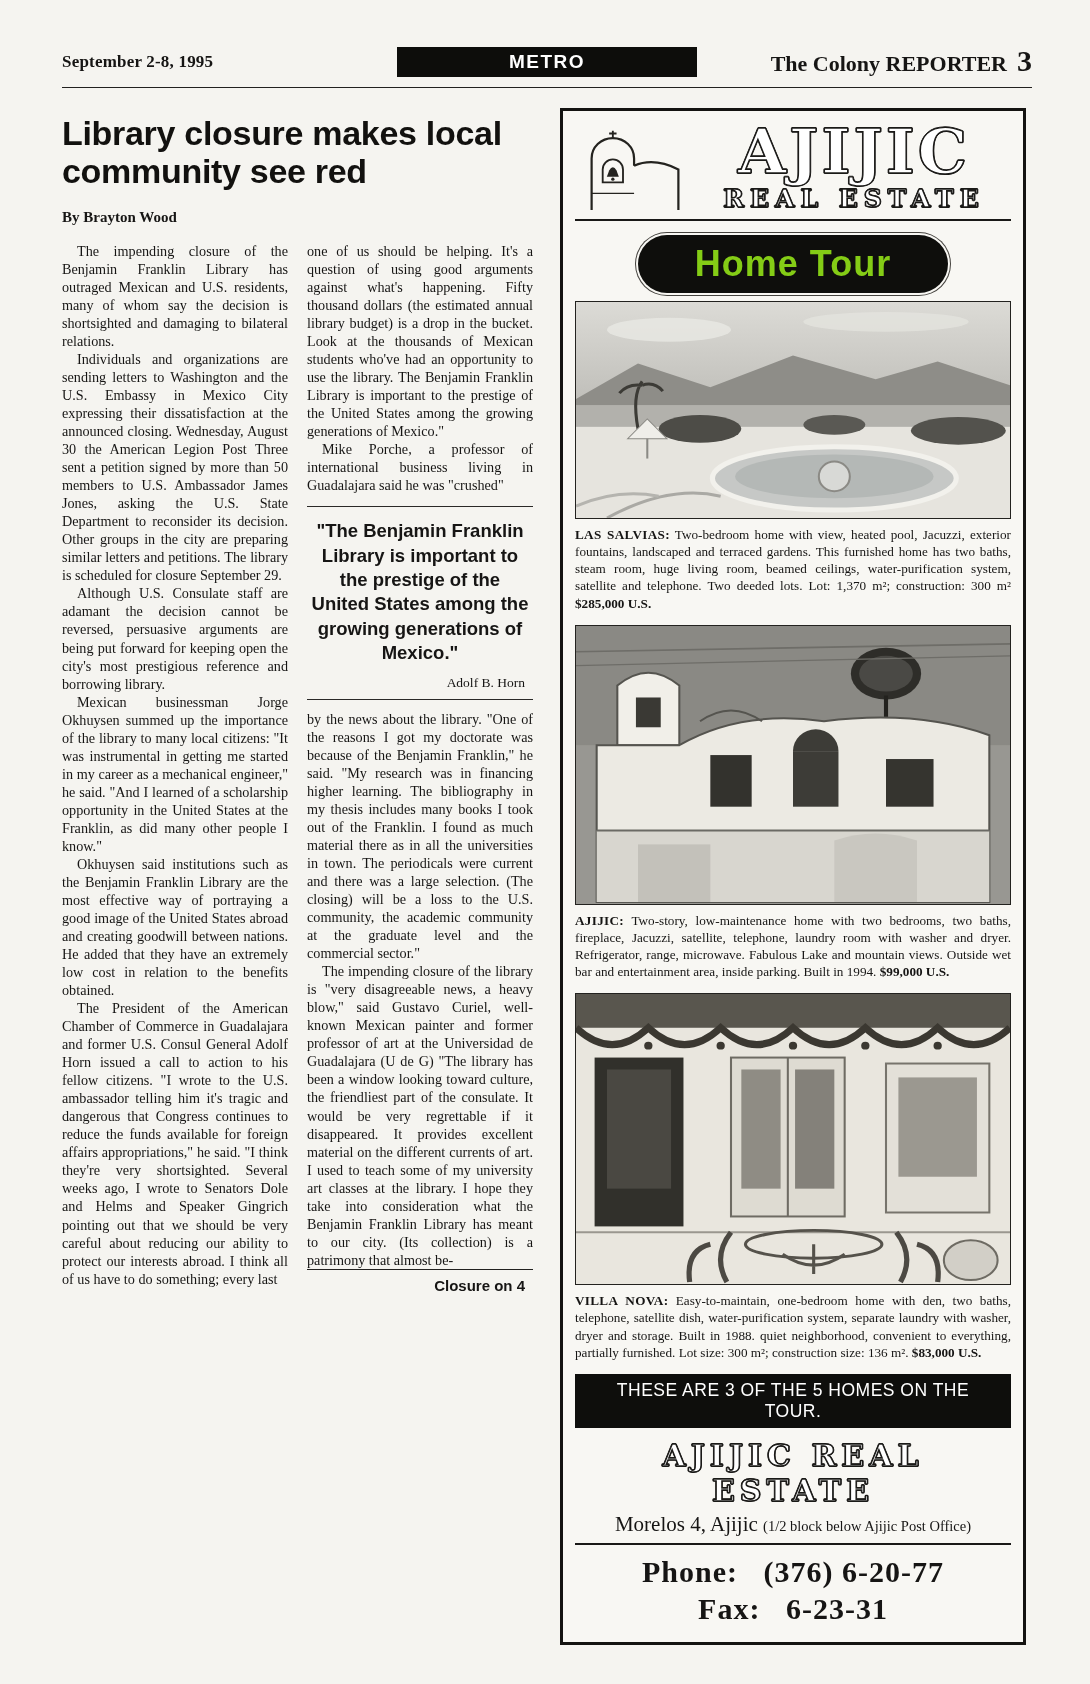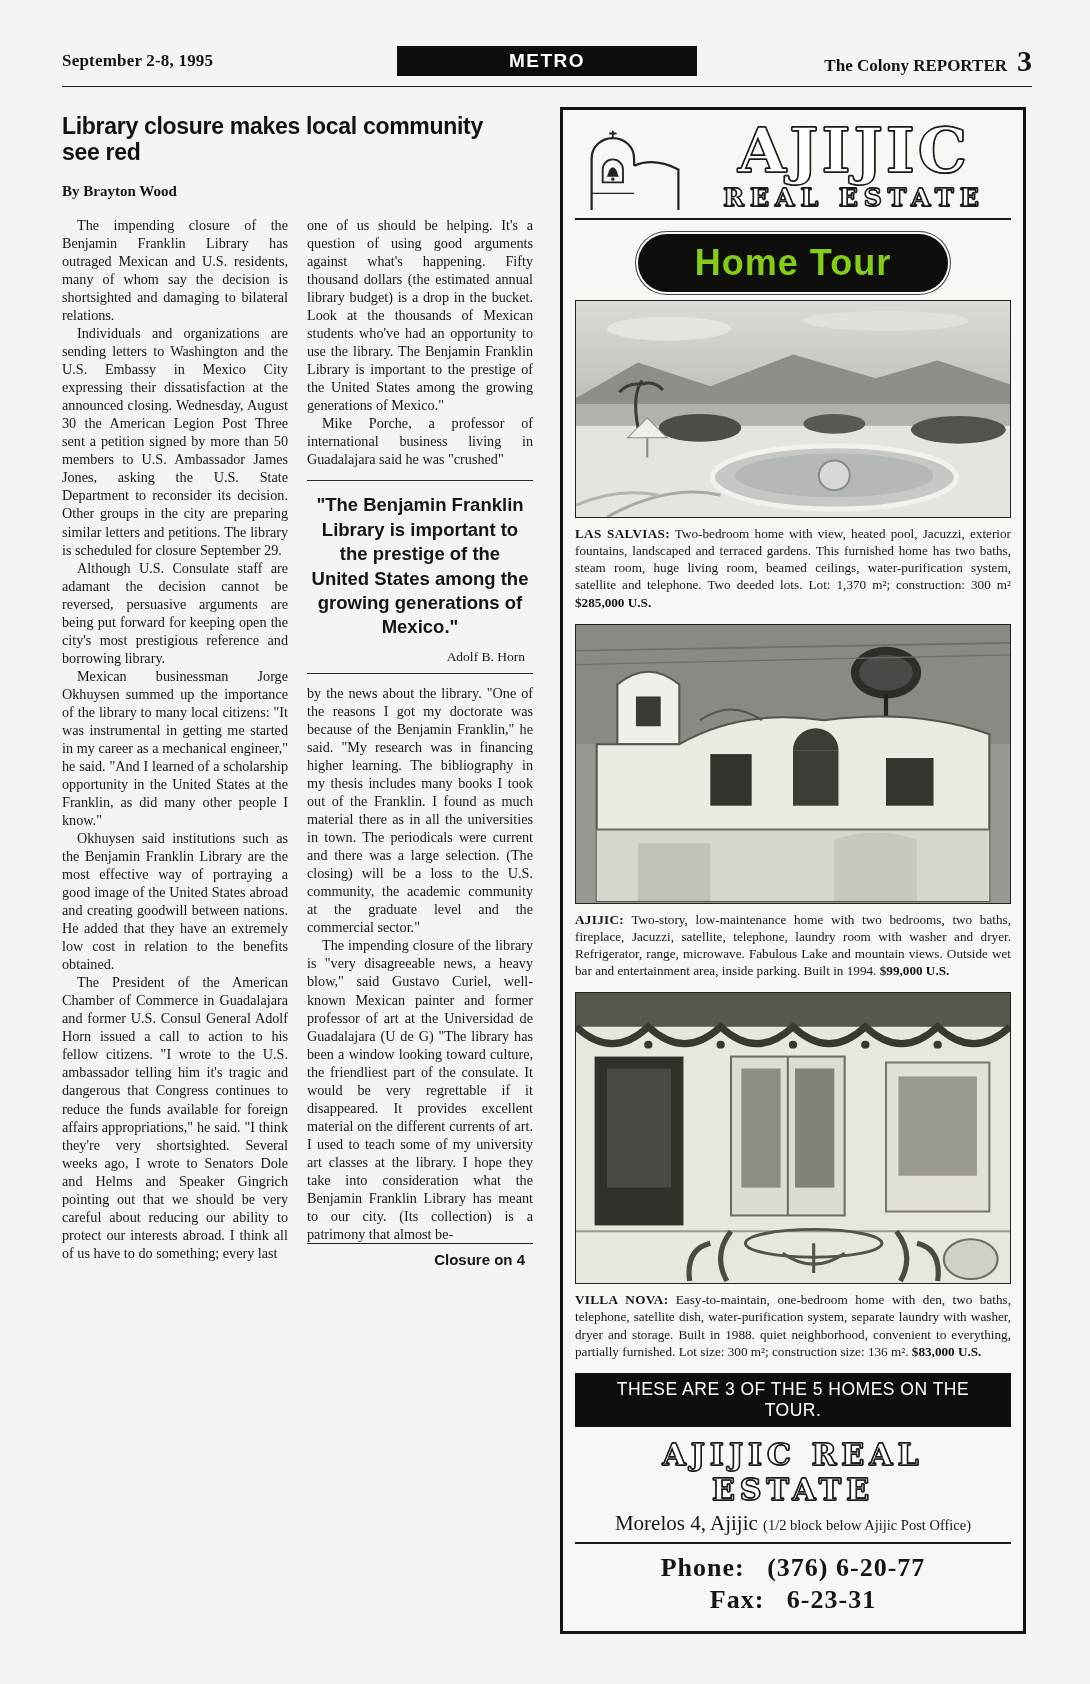--- a/index.html
+++ b/index.html
@@ -17,33 +17,33 @@
   
   .hdr { display:flex; align-items:center; }
   .hdr-date { flex:1; font-weight:bold; font-size:17px; letter-spacing:.2px; }
   .metro-bar {
     width:300px; height:30px; background:#0d0d0b; color:#fff;
     display:flex; align-items:center; justify-content:center;
     font-family:"Liberation Sans", sans-serif; font-weight:bold;
     font-size:19px; letter-spacing:1.5px;
   }
   .hdr-right { flex:1; text-align:right; display:flex; justify-content:flex-end; align-items:baseline; gap:10px; }
-  .hdr-pub { font-weight:bold; font-size:17px; }
+  .hdr-pub { font-weight:bold; font-size:22px; }
   .hdr-pagenum { font-weight:bold; font-size:30px; line-height:1; }
   .hdr-rule { border-top:1.5px solid #22211f; margin-top:10px; }
 
   
   .content { display:flex; gap:26px; margin-top:20px; }
   .article { width:472px; flex:0 0 472px; }
   .ad { width:466px; flex:0 0 466px; }
 
   
   h1.headline {
     font-family:"Liberation Sans", sans-serif;
-    font-weight:bold; font-size:23px; line-height:1.13;
+    font-weight:bold; font-size:34px; line-height:1.13;
     letter-spacing:-.3px; margin:6px 15px 18px 0; width:445px; color:#12110f;
   }
   .byline { font-weight:bold; font-size:15px; margin:0 0 16px 0; }
   .cols { display:flex; gap:19px; }
   .col { width:226px; flex:0 0 226px; font-size:14.2px; line-height:1.27; text-align:justify; }
   .col p { margin:0; text-indent:15px; }
   .col p.noindent { text-indent:0; }
 
   .pullquote {
     margin:12px 0 10px 0; padding:12px 2px 8px 2px;
@@ -57,21 +57,21 @@
 
   .closure {
     border-top:1.5px solid #22211f; padding-top:6px;
     font-family:"Liberation Sans", sans-serif; font-weight:bold;
     font-size:15px; text-align:right; padding-right:8px;
   }
 
   
   .ad-box { border:3px solid #141311; background:#f8f7f3; padding:10px 12px 14px 12px; }
 
-  .ad-logo { display:flex; align-items:flex-end; gap:2px; padding:2px 0 4px 0; border-bottom:2px solid #1a1917; }
+  .ad-logo { display:flex; align-items:center; gap:2px; padding:2px 0 4px 0; border-bottom:2px solid #1a1917; }
   .mission { flex:0 0 120px; }
   .brand-wrap { flex:1; text-align:center; padding-bottom:2px; }
   .outline-text {
     color:#ffffff;
     -webkit-text-stroke:1.3px #1b1a18;
     text-shadow:1px 0 #1b1a18, -1px 0 #1b1a18, 0 1px #1b1a18, 0 -1px #1b1a18;
   }
   .brand-main {
     font-family:"DejaVu Serif", serif; font-weight:bold;
     font-size:62px; line-height:.95; letter-spacing:3px;
@@ -104,21 +104,21 @@
     font-size:17.5px; padding:6px 14px; letter-spacing:.5px; margin-top:2px;
   }
 
   .footer-brand {
     text-align:center; font-family:"DejaVu Serif", serif; font-weight:bold;
     font-size:30px; letter-spacing:5px; margin:10px 0 4px 0;
   }
   .ad-address { text-align:center; font-size:21px; margin:2px 0 6px 0; }
   .ad-address .addr-note { font-size:14.5px; }
   .contact { border-top:2px solid #1a1917; padding-top:8px; text-align:center; }
-  .contact .row { font-weight:bold; font-size:26px; line-height:1.25; letter-spacing:1px; }
+  .contact .row { font-weight:bold; font-size:30px; line-height:1.25; letter-spacing:1px; }
 </style>
 </head>
 <body>
 
 <div class="page">
 
   <div class="hdr">
     <div class="hdr-date">September 2-8, 1995</div>
     <div class="metro-bar">
       <span>METRO</span>

